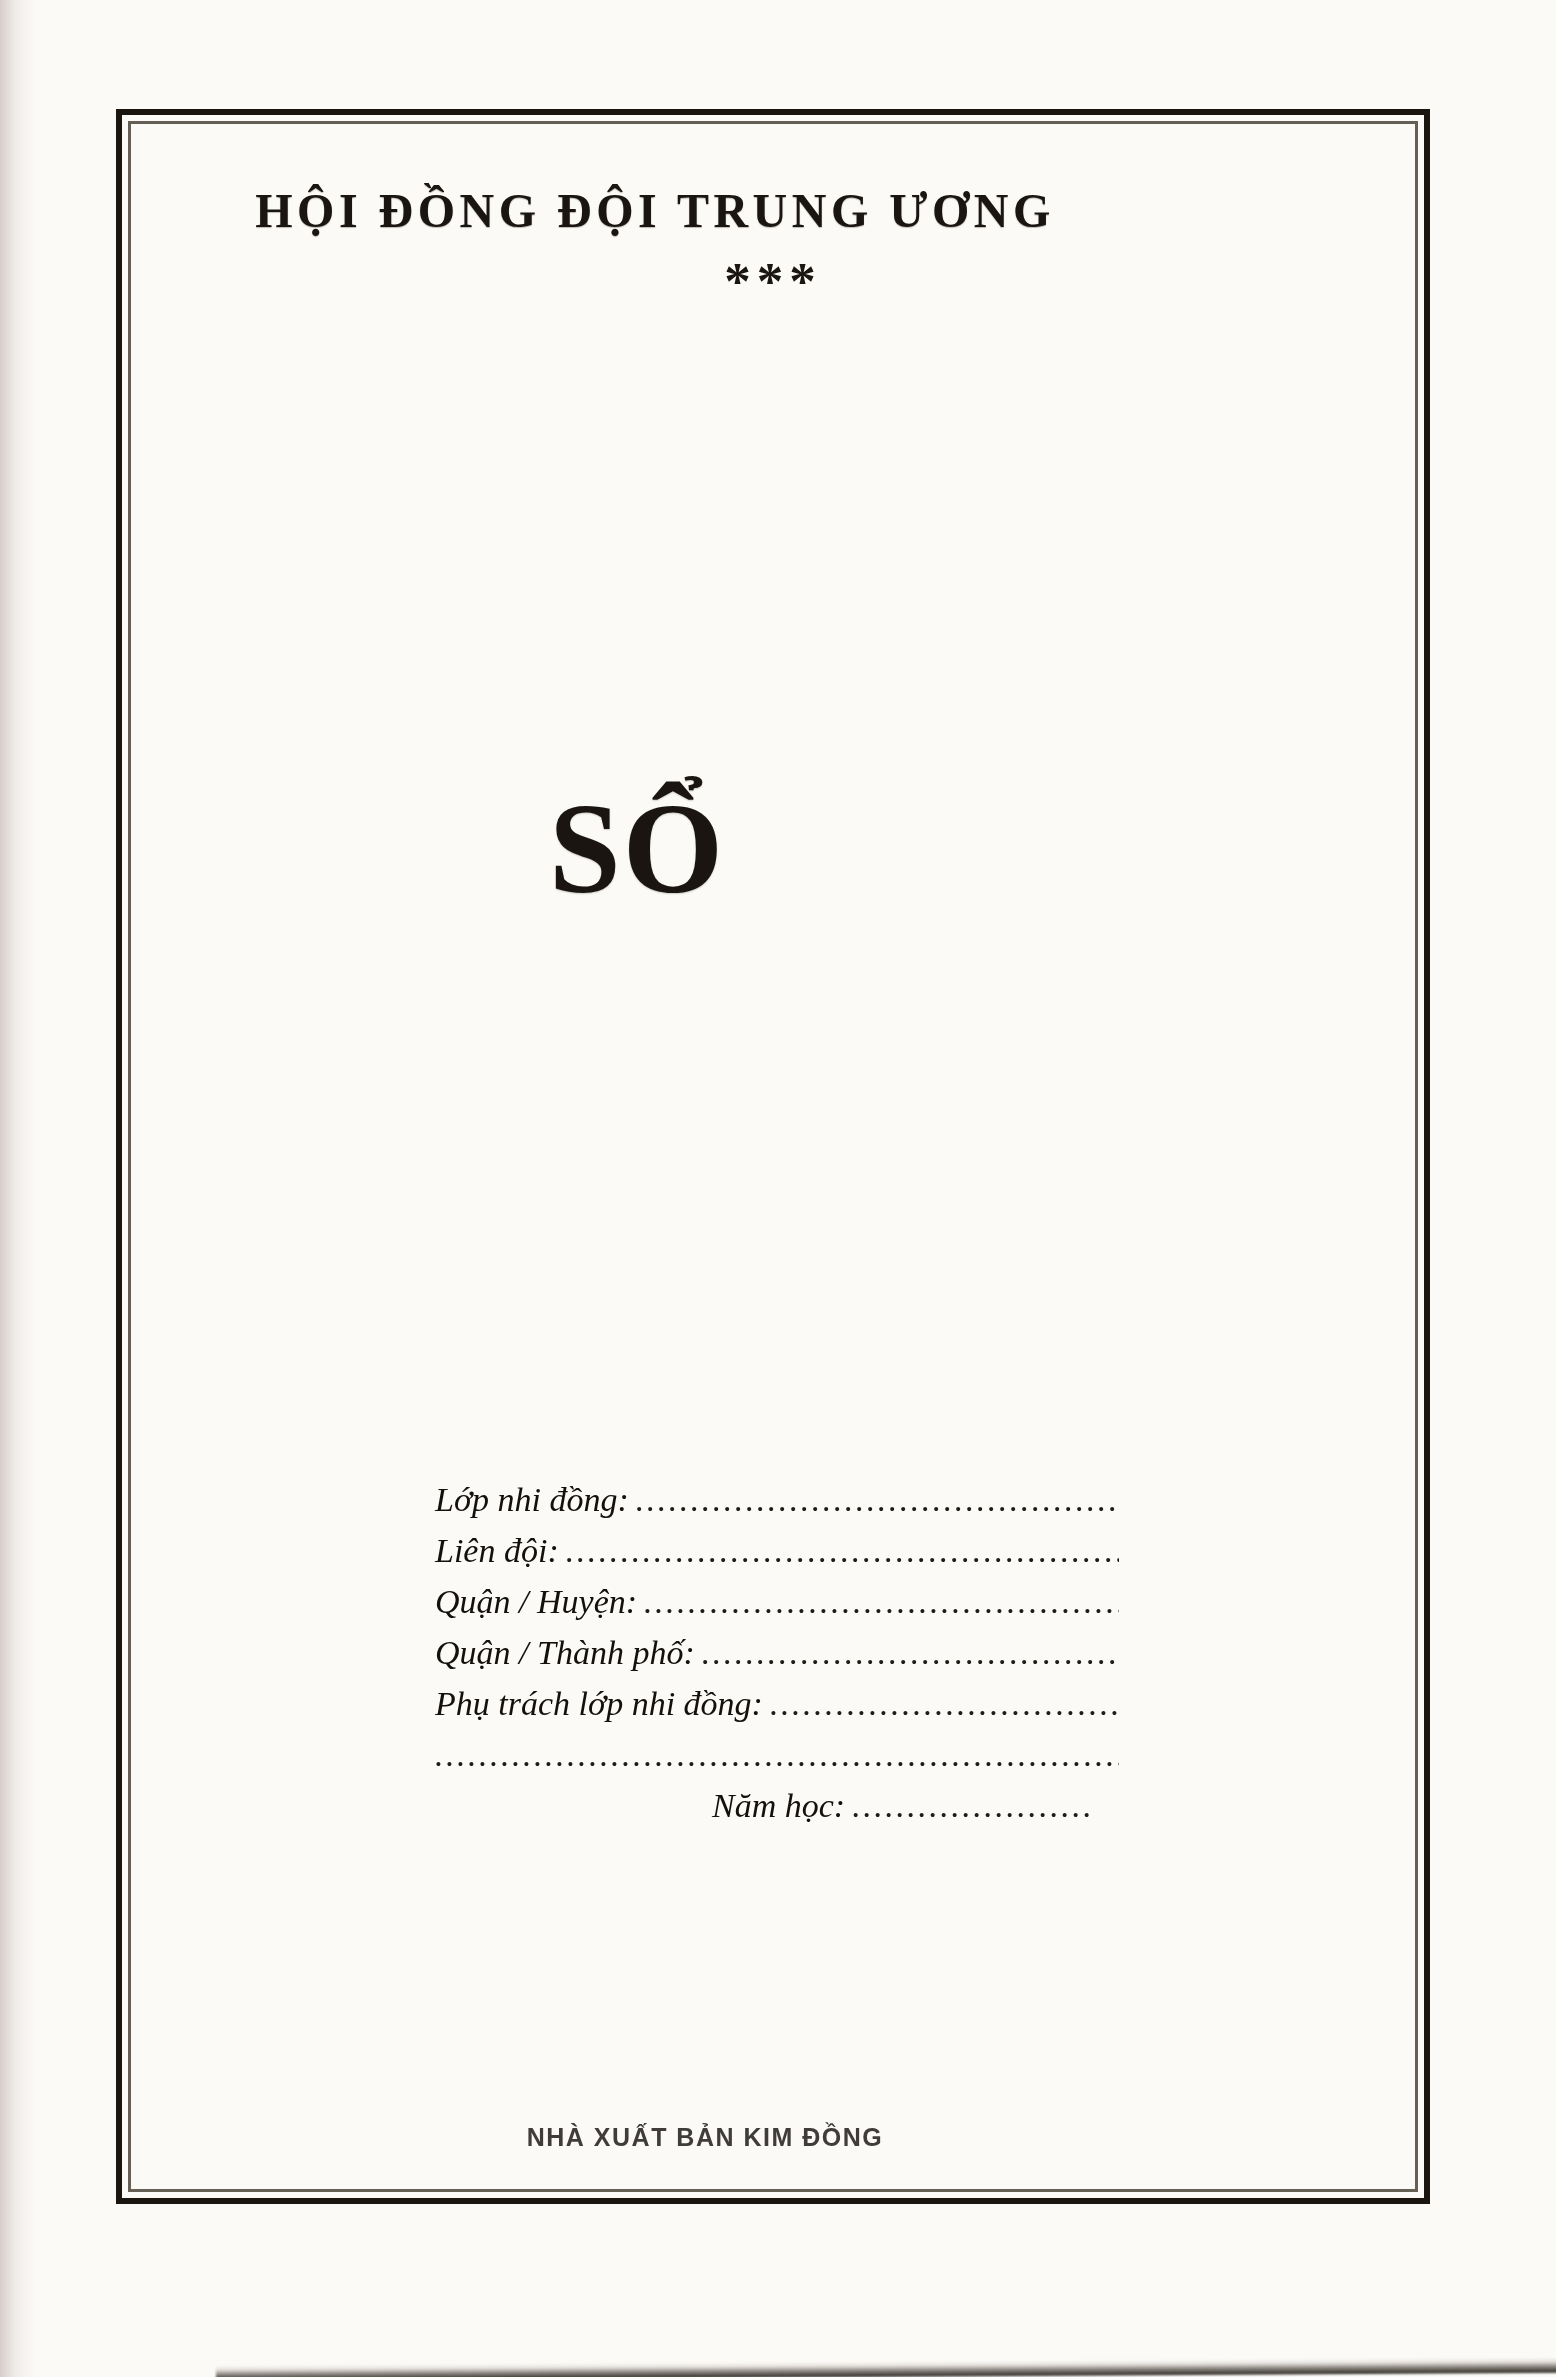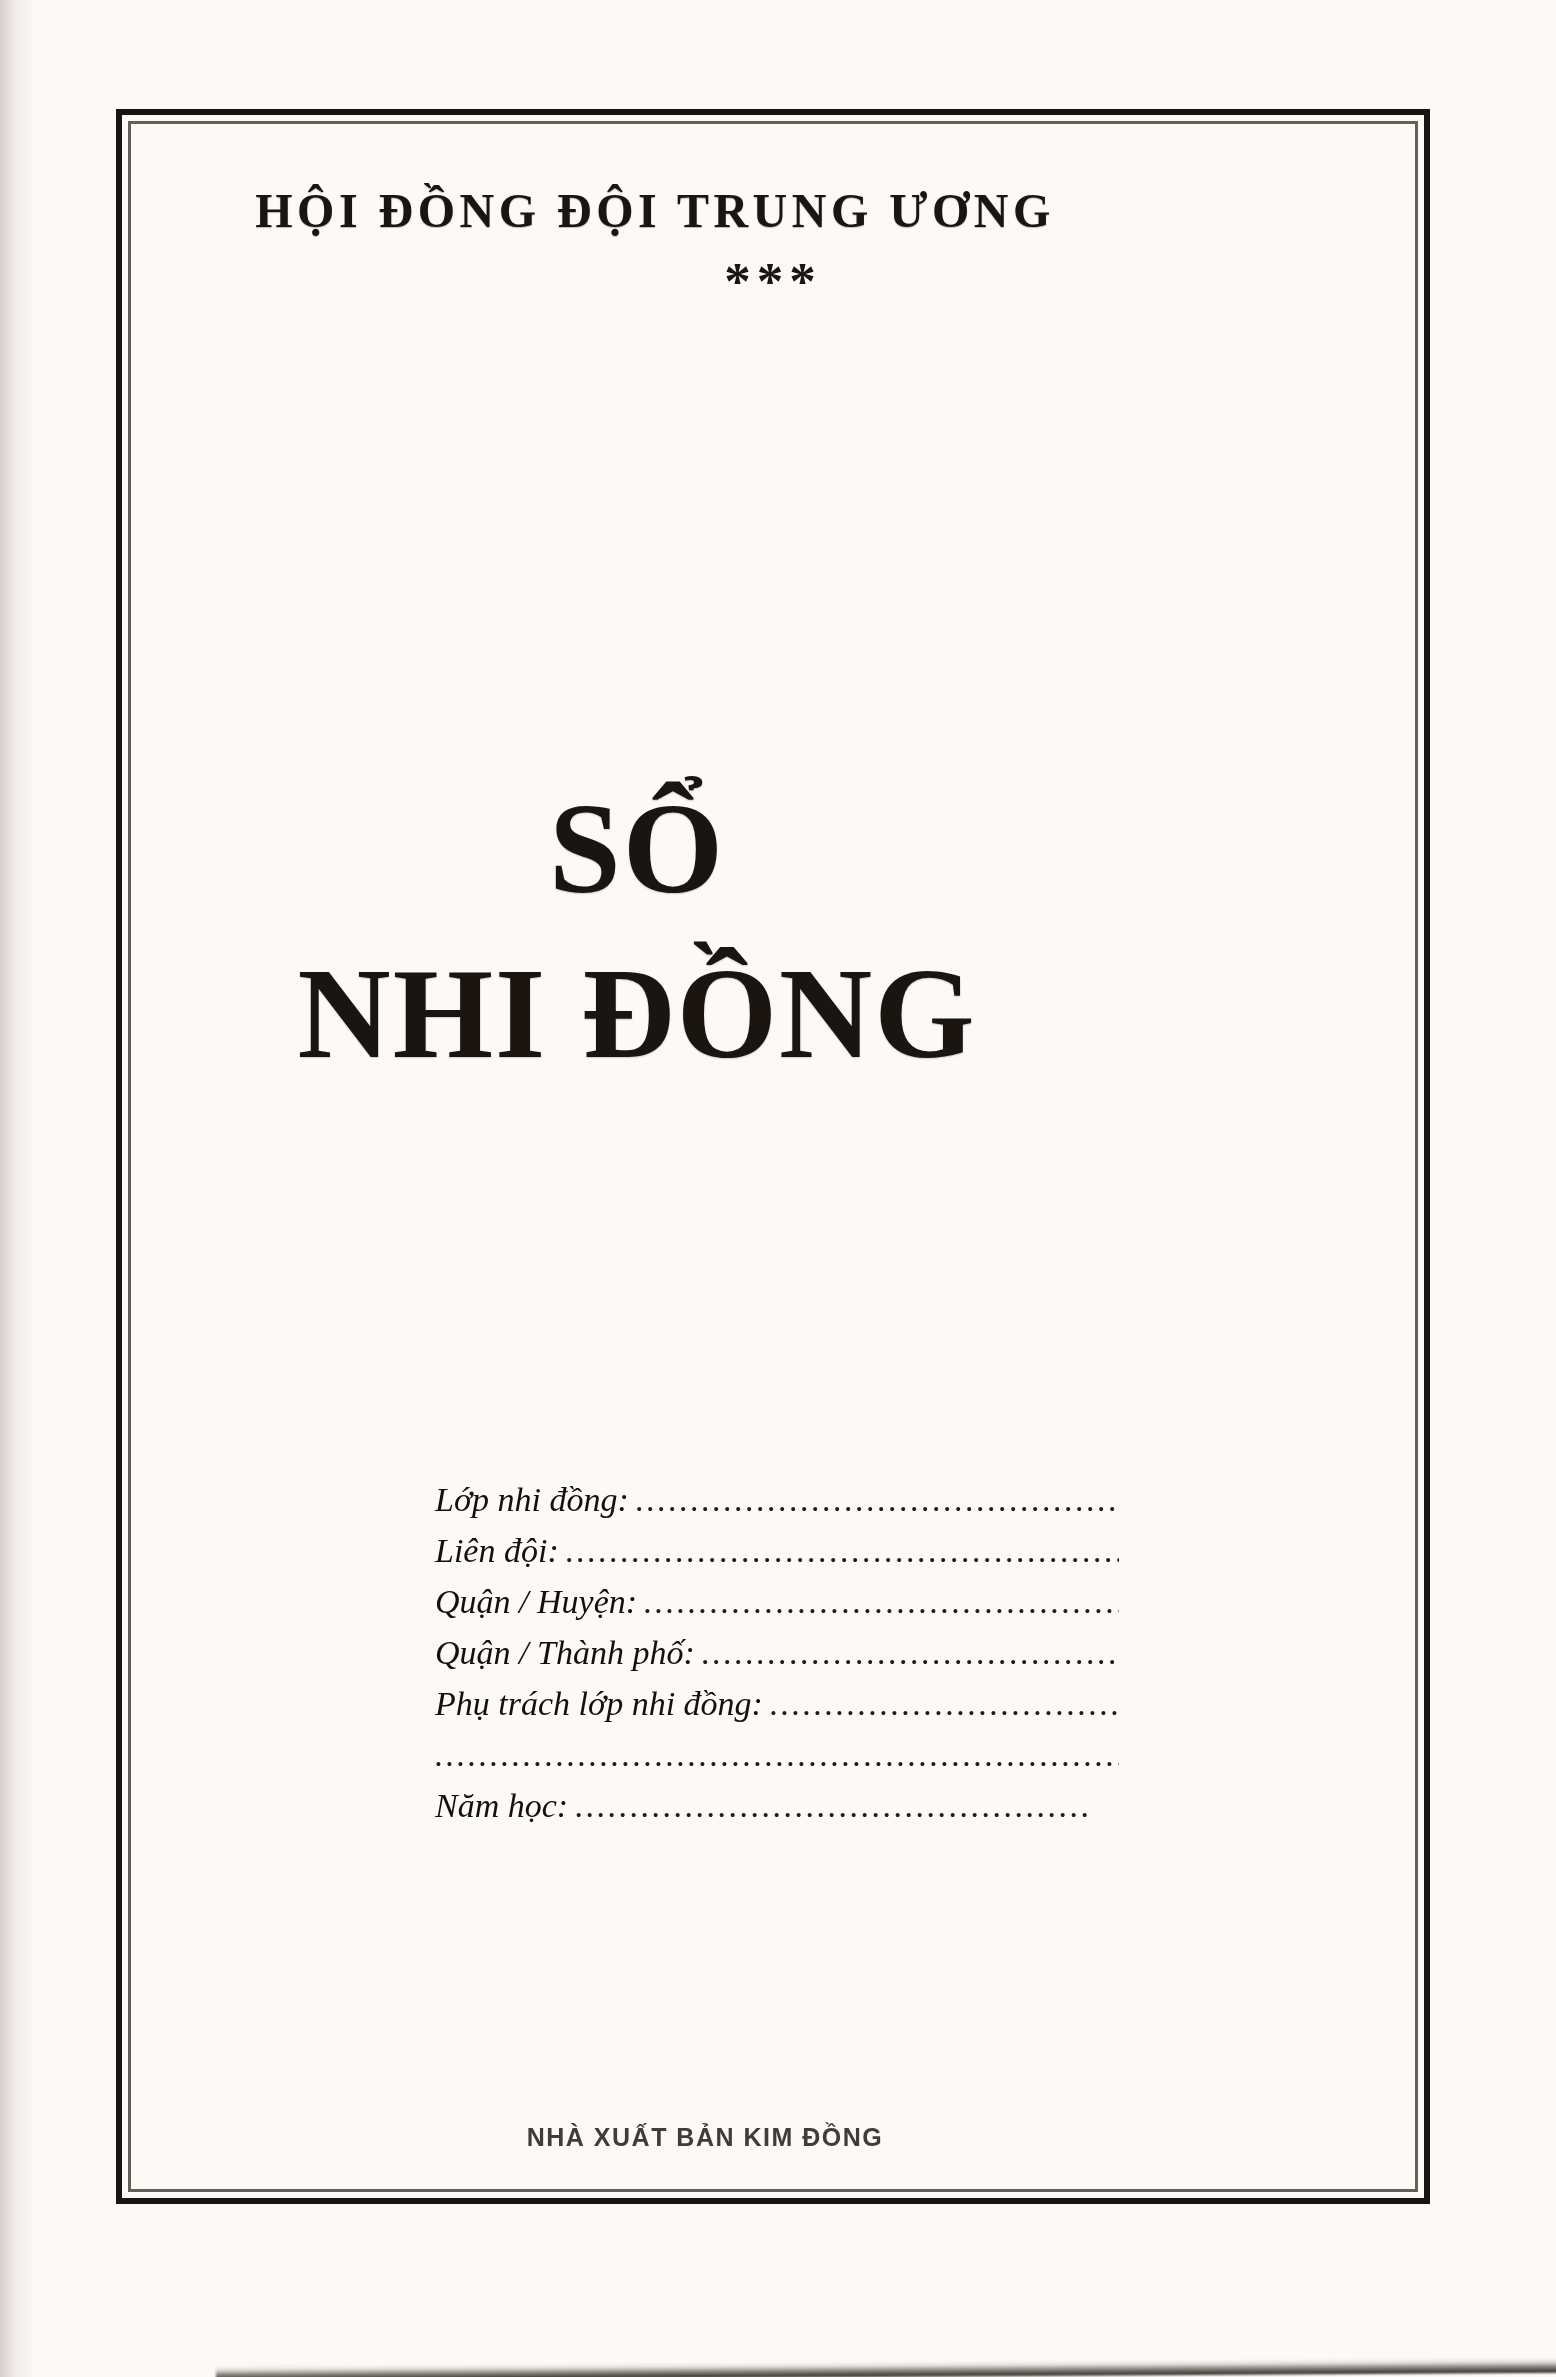--- a/index.html
+++ b/index.html
@@ -76,21 +76,21 @@
     height:51px;line-height:51px;
     font-size:34px;white-space:nowrap;font-style:italic;
   }
   .field-label{
     flex:0 0 auto;padding-right:7px;color:#14100c;
   }
   .leader{
     flex:1 1 auto;overflow:hidden;
     color:#1f1b17;letter-spacing:2.5px;
   }
-  .row-indent{margin-right:26px;}
+  .row-indent{margin-left:277px;margin-right:26px;}
 
   .publisher{
     position:absolute;left:116px;width:1178px;top:2125px;
     text-align:center;
     font-family:"Liberation Sans","DejaVu Sans",sans-serif;
     font-size:25px;font-weight:700;line-height:1;
     letter-spacing:1.5px;color:var(--publisher-ink);
     white-space:nowrap;
   }
 </style>
@@ -101,21 +101,20 @@
 
   <div class="frame">
     <div class="frame-inner"></div>
   </div>
 
   <div class="org-header">HỘI ĐỒNG ĐỘI TRUNG ƯƠNG</div>
 
   <div class="star-divider">***</div>
 
   <div class="title-line1">SỔ</div>
-  <div class="title-line2">NHI ĐỒNG</div>
 
   <div class="form-block">
     <div class="field-row">
       <span class="field-label">Lớp nhi đồng:</span>
       <span class="leader">...........................................................................................................................</span>
     </div>
     <div class="field-row">
       <span class="field-label">Liên đội:</span>
       <span class="leader">...........................................................................................................................</span>
     </div>

